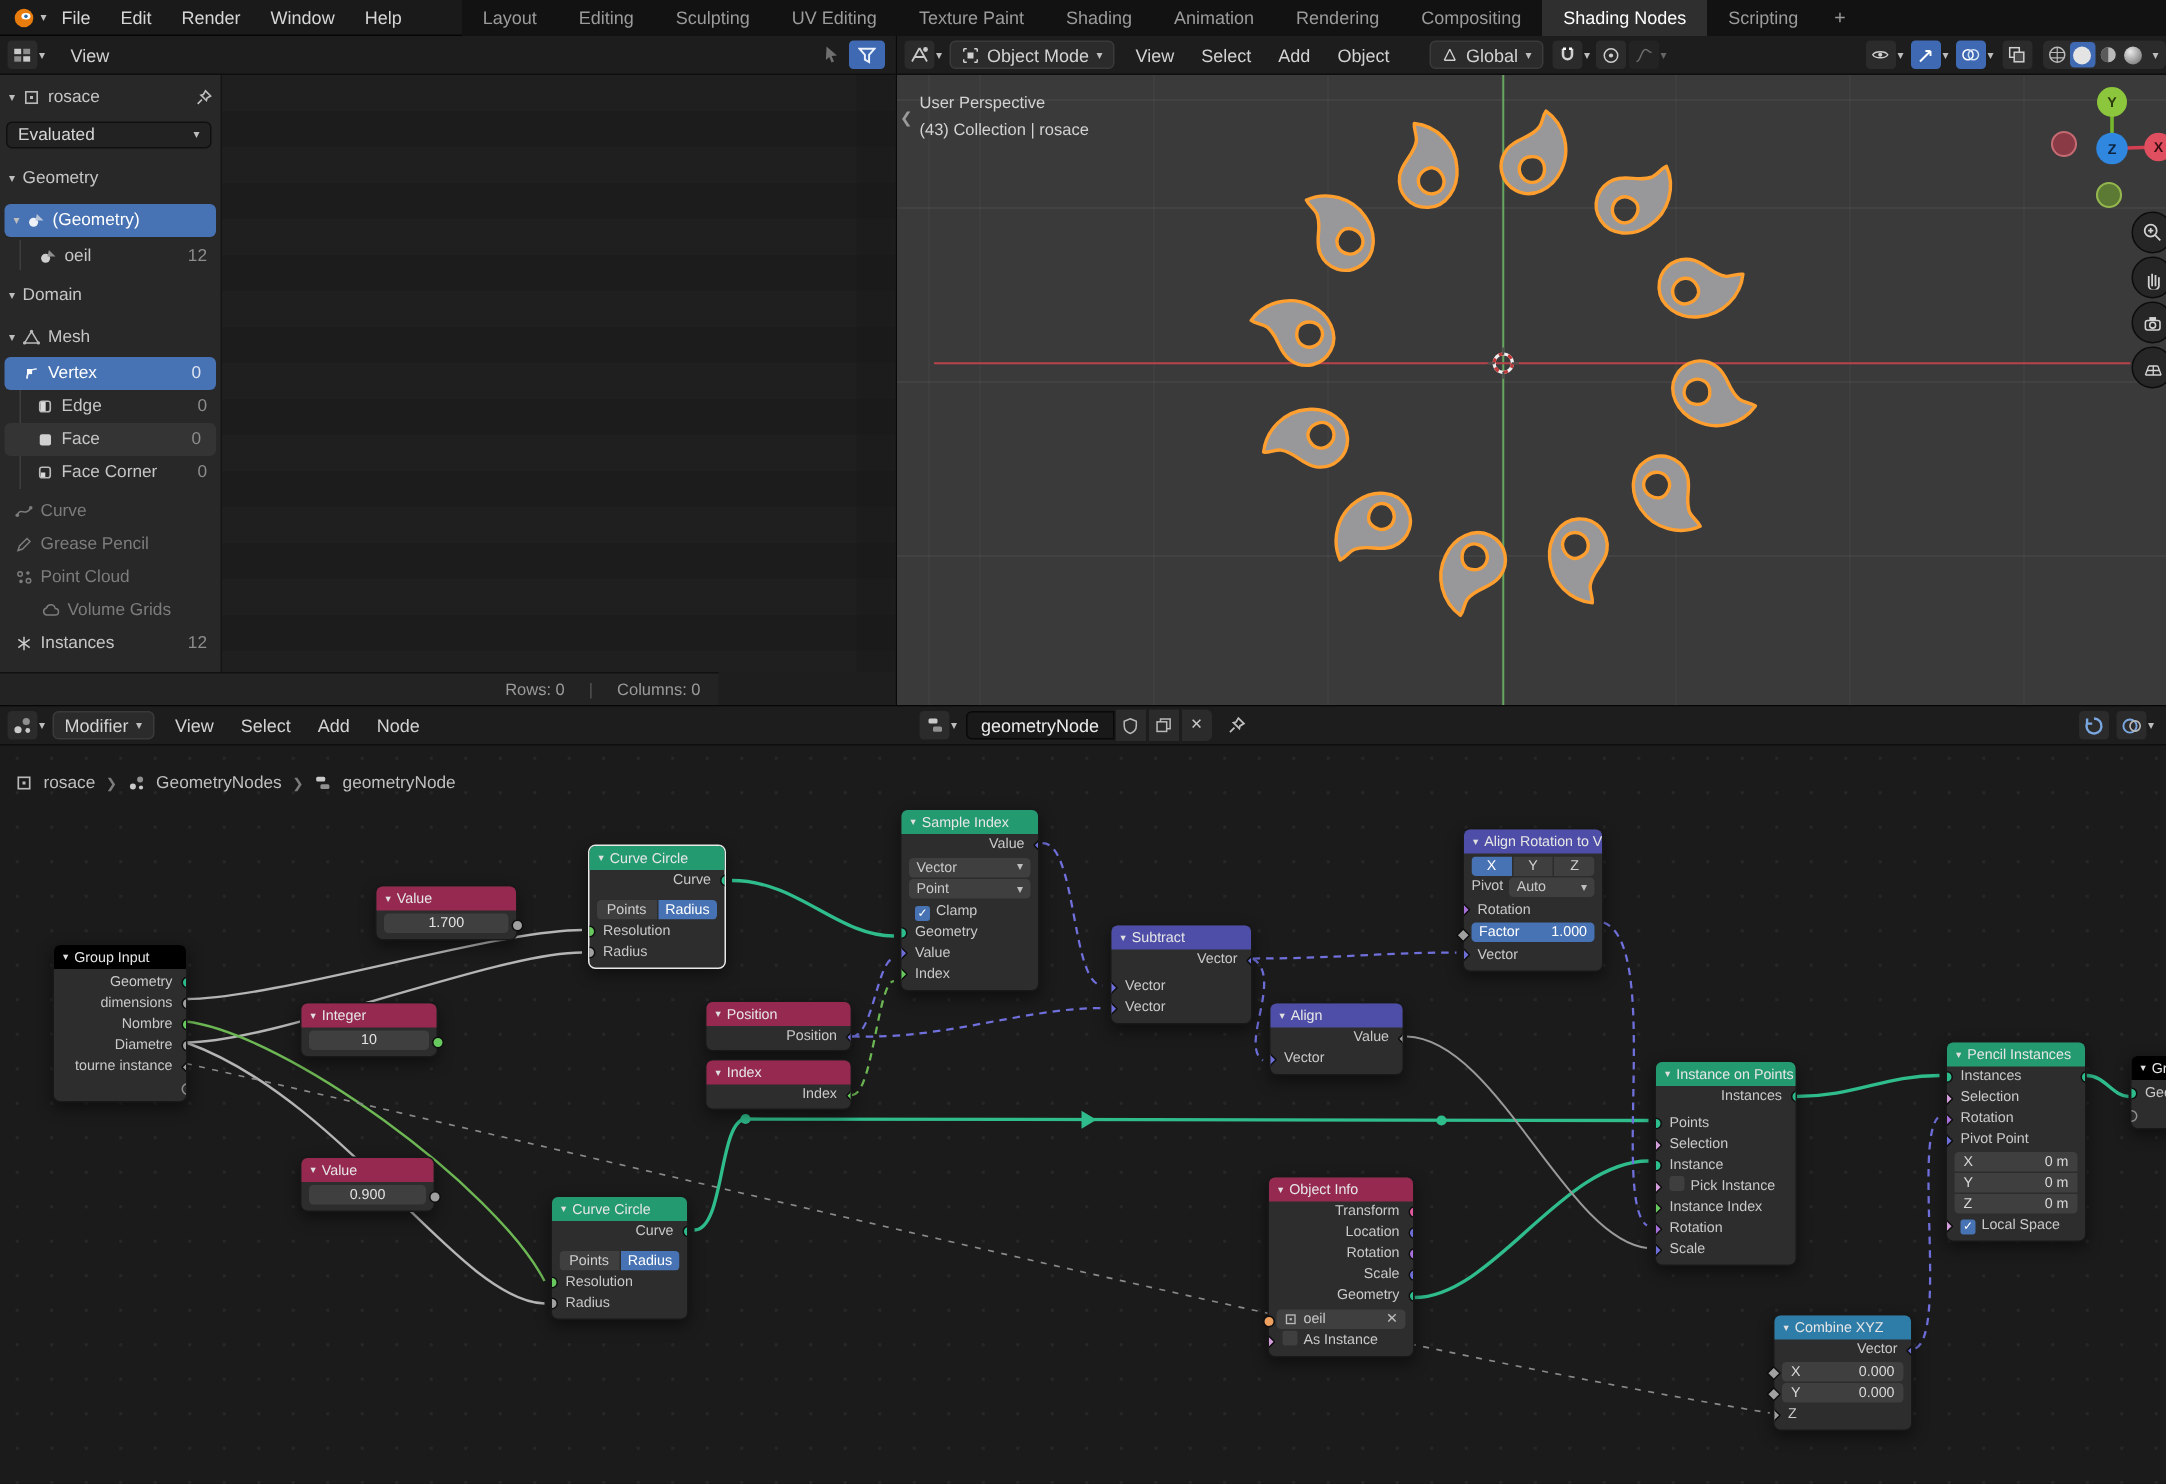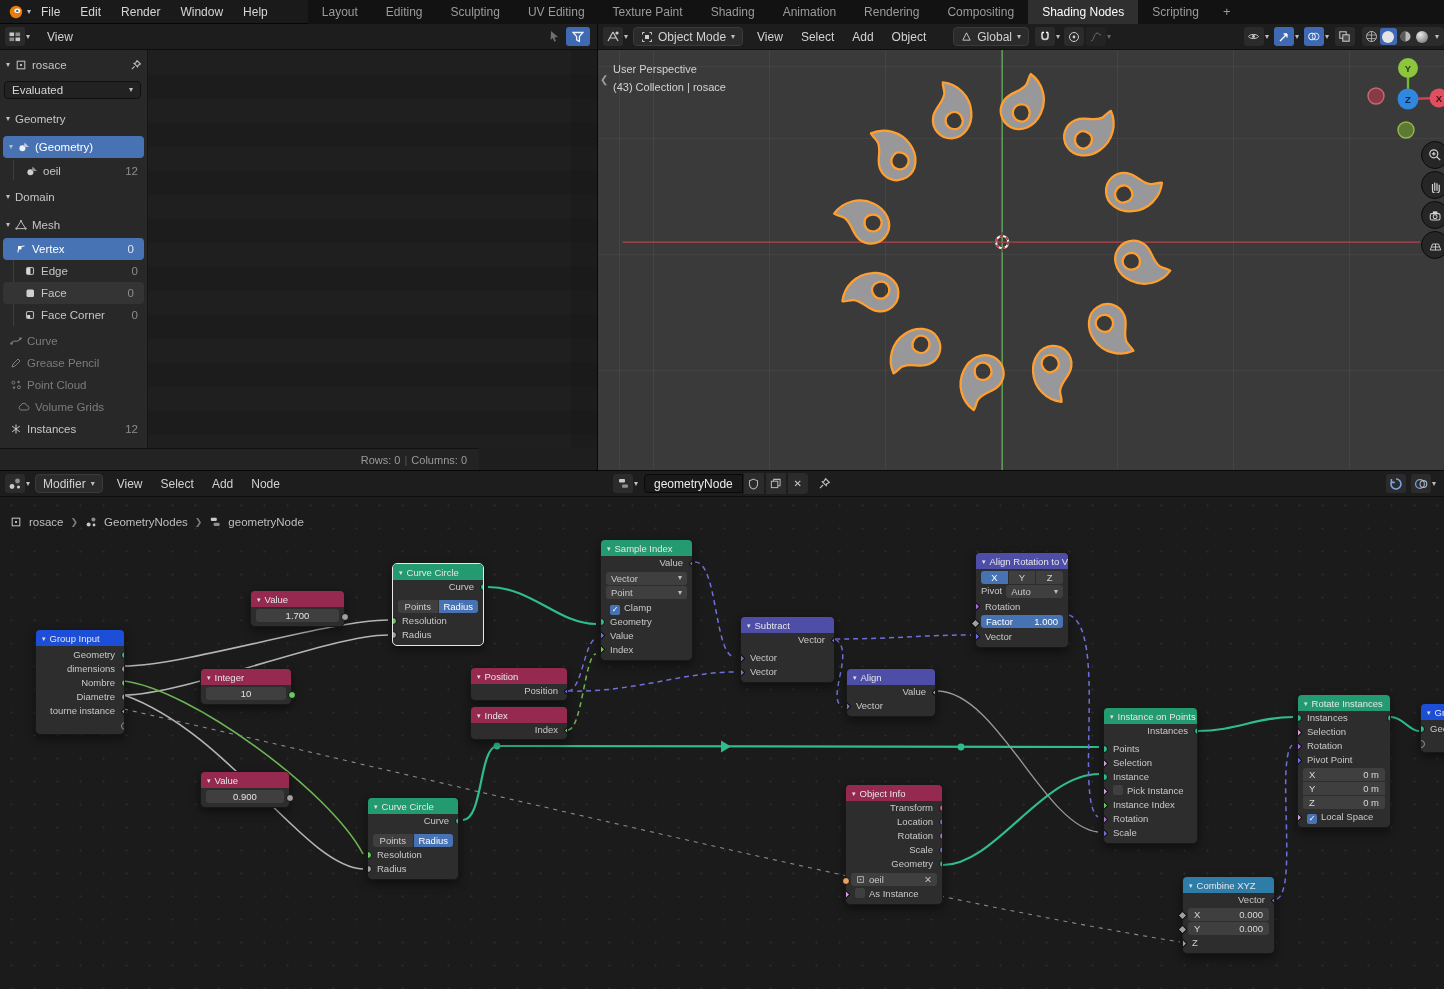--- a/index.html
+++ b/index.html
@@ -38,21 +38,21 @@
   .ss-sel .cnt{color:#dfe6f2}
   .ss-soft{left:3px;width:141px;border-radius:4px;background:#343434}
   .ss-dim{color:#7c7c7c}
   .ss-select{position:absolute;left:4px;right:6px;height:18px;background:#222;border:1px solid #101010;
     border-radius:4px;display:flex;align-items:center;padding:0 7px;color:#d6d6d6}
   .indent-line{position:absolute;width:1px;background:#3e3e3e}
   #ss-data{position:absolute;left:148px;top:26px;right:0;bottom:22px;
     background:repeating-linear-gradient(to bottom,#1f1f1f 0 24px,#1c1c1c 24px 48px)}
   #ss-data .right-strip{position:absolute;right:0;top:0;bottom:0;width:26px;background:#1a1a1a;opacity:.55}
   #ss-footer{position:absolute;left:0;bottom:0;width:479px;height:22px;background:#232323;
-    border-top:1px solid #111;display:flex;align-items:center;justify-content:flex-end;gap:4px;
+    border-top:1px solid #111;display:flex;align-items:center;justify-content:flex-end;gap:16px;
     font-size:11px;color:#9a9a9a;padding-right:12px}
 
   
   #viewport{position:absolute;left:597px;top:24px;width:847px;height:446px;background:#3a3a3a;overflow:hidden;
     border-left:1px solid #090909}
   #vp-canvas{position:absolute;left:0;top:26px;right:0;bottom:0;
     background-image:
       repeating-linear-gradient(to right, rgba(255,255,255,.05) 0 1px, transparent 1px 116px),
       repeating-linear-gradient(to bottom, rgba(255,255,255,.045) 0 1px, transparent 1px 116px);
     background-position:55px 0,0 88px}
@@ -74,21 +74,21 @@
   #ne-breadcrumb .sep{color:#7c7c7c;font-size:9px}
   #wires{position:absolute;left:0;top:0;width:1444px;height:519px;z-index:1;pointer-events:none}
 
   .node{position:absolute;background:#2d2d2d;border:1px solid #181818;border-radius:5px;
     box-shadow:0 4px 10px rgba(0,0,0,.45);font-size:9.5px;color:#c9c9c9;z-index:2}
   .node.selected{border-color:#e9e9e9}
   .nhead{height:16px;display:flex;align-items:center;gap:4px;padding:0 6px;border-radius:4px 4px 0 0;
     color:#e6e6e6;white-space:nowrap;overflow:hidden}
   .nhead .chev{font-size:7px;color:#e0e0e0}
   .h-input{background:#96294f}.h-geo{background:#239a70}.h-vec{background:#4e4ea8}
-  .h-conv{background:#2e7ca8}.h-plain{background:#1d4ed8}
+  .h-conv{background:#2e7ca8}.h-plain{background:#000000}
   .nrow{position:relative;height:14px;line-height:14px;padding:0 9px;white-space:nowrap;overflow:hidden}
   .nrow.out{text-align:right}
   .spacer4{height:4px}
   .sock{position:absolute;top:50%;width:8px;height:8px;margin-top:-4px;border-radius:50%;
     border:1px solid #0e0e0e;z-index:3}
   .sock.l{left:-4.5px}.sock.r{right:-4.5px}
   .sock.d{width:7px;height:7px;margin-top:-3.5px;border-radius:1px;transform:rotate(45deg)}
   .sock.virtual{background:transparent;border-color:#8f8f8f}
   .sk-geo{background:#2dbd8c}.sk-float{background:#a0a0a0}.sk-int{background:#68c95f}
   .sk-vec{background:#6e6ed9}.sk-rot{background:#a66fd9}.sk-bool{background:#d39ddc}
@@ -275,21 +275,21 @@
     </div>
     <div class="ss-row ss-dim" style="top:324px;padding-left:10px">
       <svg width="12" height="12" viewBox="0 0 12 12">
           <circle cx="3.4" cy="3.6" r="1.5" fill="none" stroke="#7c7c7c"></circle>
           <circle cx="8.6" cy="3" r="1.2" fill="#7c7c7c"></circle>
           <circle cx="4" cy="8.6" r="1.2" fill="#7c7c7c"></circle>
           <circle cx="9" cy="8.2" r="1.5" fill="none" stroke="#7c7c7c"></circle>
         </svg>
       <span>Point Cloud</span>
     </div>
-    <div class="ss-row ss-dim" style="top:346px;padding-left:18px">
+    <div class="ss-row ss-dim" style="top:346px;padding-left:28px">
       <svg width="12" height="12" viewBox="0 0 12 12">
           <path d="M3,9 A2.4,2.4 0 0 1 3,4.3 A3,3 0 0 1 8.8,4.6 A2.2,2.2 0 0 1 8.8,9 Z" fill="none" stroke="#7c7c7c" stroke-width="1"></path>
         </svg>
       <span>Volume Grids</span>
     </div>
     <div class="ss-row" style="top:368px;padding-left:10px">
       <svg width="12" height="12" viewBox="0 0 12 12">
           <path d="M6,1.5 V10.5 M2.2,3.2 L9.8,8.8 M9.8,3.2 L2.2,8.8" stroke="#c9c9c9" stroke-width="1" fill="none"></path>
         </svg>
       <span>Instances</span>
@@ -792,21 +792,21 @@
     <div class="nrow"><span>Instance</span><span class="sock l sk-geo"></span></div>
     <div class="nrow"><span class="cbx"></span><span>Pick Instance</span><span class="sock l d sk-bool"></span></div>
     <div class="nrow"><span>Instance Index</span><span class="sock l d sk-int"></span></div>
     <div class="nrow"><span>Rotation</span><span class="sock l d sk-rot"></span></div>
     <div class="nrow" style="margin-bottom:3px"><span>Scale</span><span class="sock l d sk-vec"></span></div>
   </div>
 
   <div class="node" style="left:1297px;top:223px;width:94px">
     <div class="nhead h-geo">
         <span class="chev">▾</span>
-        <span>Rotate Instances</span>
+        <span>Pencil Instances</span>
       </div>
     <div class="nrow"><span>Instances</span>
       <span class="sock l sk-geo"></span>
       <span class="sock r sk-geo"></span></div>
     <div class="nrow"><span>Selection</span><span class="sock l d sk-bool"></span></div>
     <div class="nrow"><span>Rotation</span><span class="sock l d sk-rot"></span></div>
     <div class="nrow"><span>Pivot Point</span><span class="sock l d sk-vec"></span></div>
     <div class="kv top">
         <span>X</span>
         <span>0 m</span>

